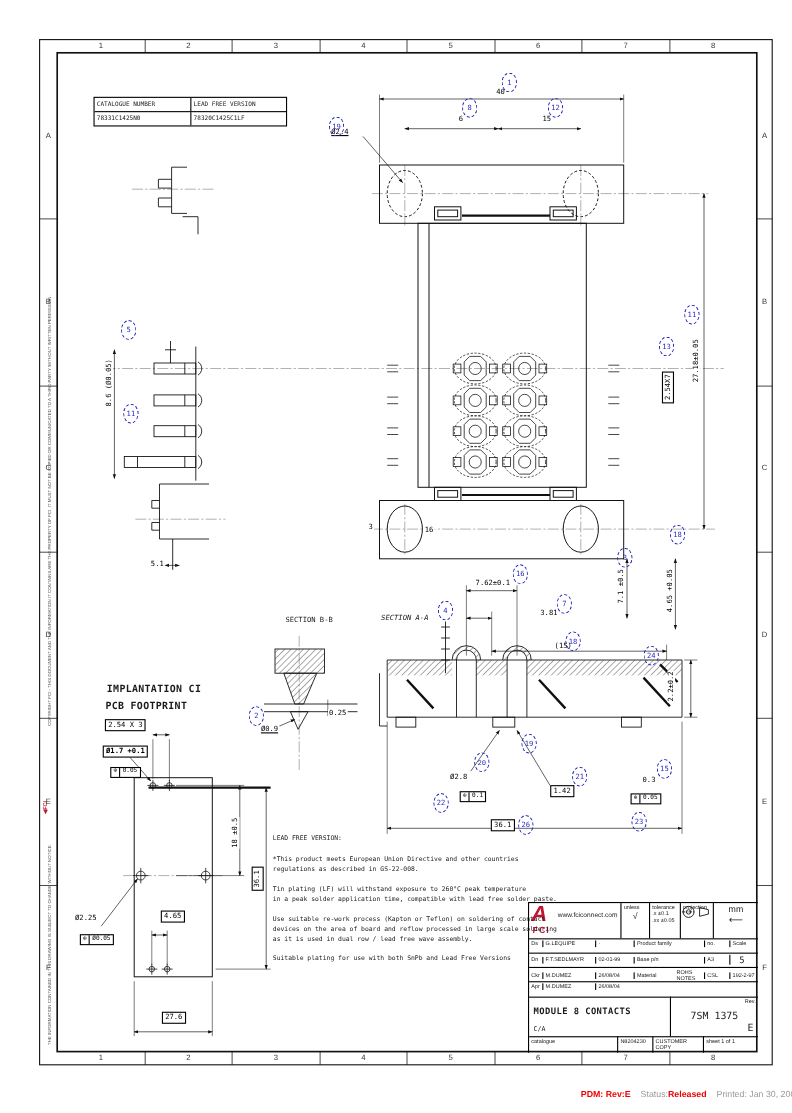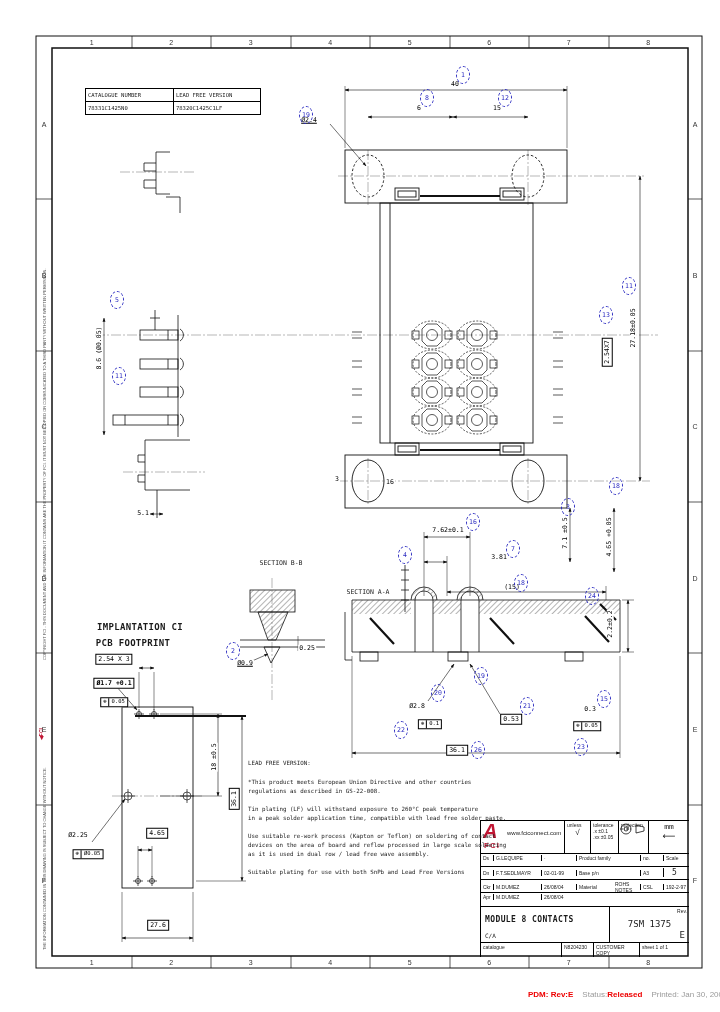--- a/index.html
+++ b/index.html
@@ -285,21 +285,21 @@
     <div class="c">CATALOGUE NUMBER</div>
     <div class="c">LEAD FREE VERSION</div>
   </div>
   <div class="r">
     <div class="c">78331C1425N0</div>
     <div class="c">78320C1425C1LF</div>
   </div>
 </div>
 
 <div class="viewlabel" style="left:257px;top:563px;margin-left:24px;">SECTION  B-B</div>
-<div class="viewlabel" style="left:368px;top:592px;">SECTION  A-A</div>
+<div class="viewlabel" style="left:368px;top:562px;font-style:italic;">SECTION  A-A</div>
 <div class="viewlabel big" style="left:140px;top:627px;">IMPLANTATION CI</div>
 <div class="viewlabel big" style="left:133px;top:643px;">PCB FOOTPRINT</div>
 <div class="note-line" style="left:248px;top:760px;">LEAD FREE VERSION:</div>
 
 <div class="vtext" style="left:42px;top:660px;">COPYRIGHT FCI - THIS DOCUMENT AND THE INFORMATION IT CONTAINS ARE THE PROPERTY OF FCI. IT MUST NOT BE COPIED OR COMMUNICATED TO A THIRD PARTY WITHOUT WRITTEN PERMISSION.</div>
 <div class="vtext" style="left:42px;top:950px;">THE INFORMATION CONTAINED IN THIS DRAWING IS SUBJECT TO CHANGE WITHOUT NOTICE.</div>
 <div class="minilogo" style="left:38px;top:740px;">◀FCI</div>
 
 <div id="tb">
   <div class="tbc" style="left:0;top:0;width:83px;height:32px;">
@@ -321,21 +321,21 @@
     <svg width="28" height="16" viewBox="0 0 28 16">
       <g stroke="#111" fill="none" stroke-width=".8">
         <circle cx="7" cy="8" r="5"></circle>
             <circle cx="7" cy="8" r="2"></circle>
         <polygon points="17,4 25,6 25,10 17,12"></polygon>
         <line x1="1" y1="8" x2="13" y2="8" stroke-dasharray="3 1 1 1"></line>
       </g>
     </svg>
   </div>
   <div class="tbc bl" style="left:167px;top:0;width:41px;height:32px;text-align:center;">
-    <div style="font-size:8px;font-family:Liberation Mono, monospace;">mm</div>
+    <div style="font-size:8px;">mm</div>
     <div style="font-size:9px;">⟵</div>
   </div>
 
   <div class="tbc bt" style="left:0;top:32px;width:208px;height:13px;">
     <div class="rowcell">
       <span style="width:10px;">Ds</span>
       <span style="width:45px;border-left:1px solid #000;padding-left:2px;">G.LEQUIPE</span>
       <span style="width:32px;border-left:1px solid #000;padding-left:2px;">·</span>
       <span style="width:61px;border-left:1px solid #000;padding-left:2px;">Product family</span>
       <span style="width:20px;border-left:1px solid #000;padding-left:2px;">no.</span>
@@ -420,21 +420,21 @@
       <div class="dim" style="left: 448px; top: 530px; transform: translate(-50%, -50%);">7.62±0.1</div>
       <div class="dim" style="left: 499px; top: 557px; transform: translate(-50%, -50%);">3.81</div>
       <div class="dim" style="left: 512px; top: 587px; transform: translate(-50%, -50%);">(15)</div>
       <div class="dim" style="left: 610px; top: 624px; transform: translate(-50%, -50%) rotate(-90deg);">2.2±0.2</div>
       <div class="dim" style="left: 590px; top: 709px; transform: translate(-50%, -50%);">0.3</div>
       <div class="dim" style="left: 417px; top: 706px; transform: translate(-50%, -50%);">Ø2.8</div>
       <div class="dim gdt" style="left: 430px; top: 724px; transform: translate(-50%, -50%);">
         <span>⊕</span>
         <span>0.1</span>
       </div>
-      <div class="dim box" style="left: 511px; top: 719px; transform: translate(-50%, -50%);">0.53</div>
+      <div class="dim box" style="left: 511px; top: 719px; transform: translate(-50%, -50%);">1.42</div>
       <div class="dim gdt" style="left: 587px; top: 726px; transform: translate(-50%, -50%);">
         <span>⊕</span>
         <span>0.05</span>
       </div>
       <div class="dim box" style="left: 457px; top: 750px; transform: translate(-50%, -50%);">36.1</div>
       <div class="dim box" style="left: 114px; top: 659px; transform: translate(-50%, -50%);">2.54 X 3</div>
       <div class="dim box" style="left: 114px; top: 683px; transform: translate(-50%, -50%); font-weight: bold;">Ø1.7 +0.1</div>
       <div class="dim gdt" style="left: 114px; top: 702px; transform: translate(-50%, -50%);">
         <span>⊕</span>
         <span>0.05</span>

